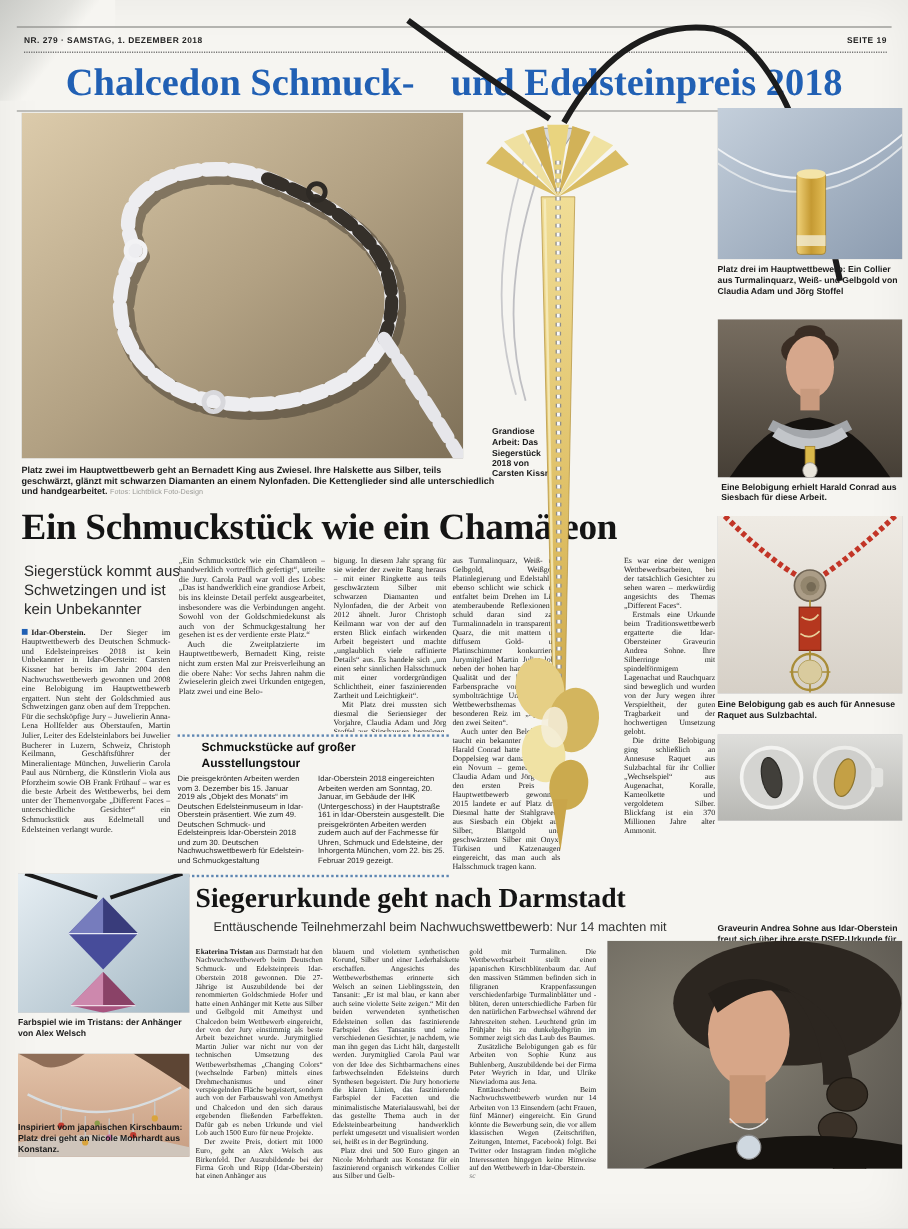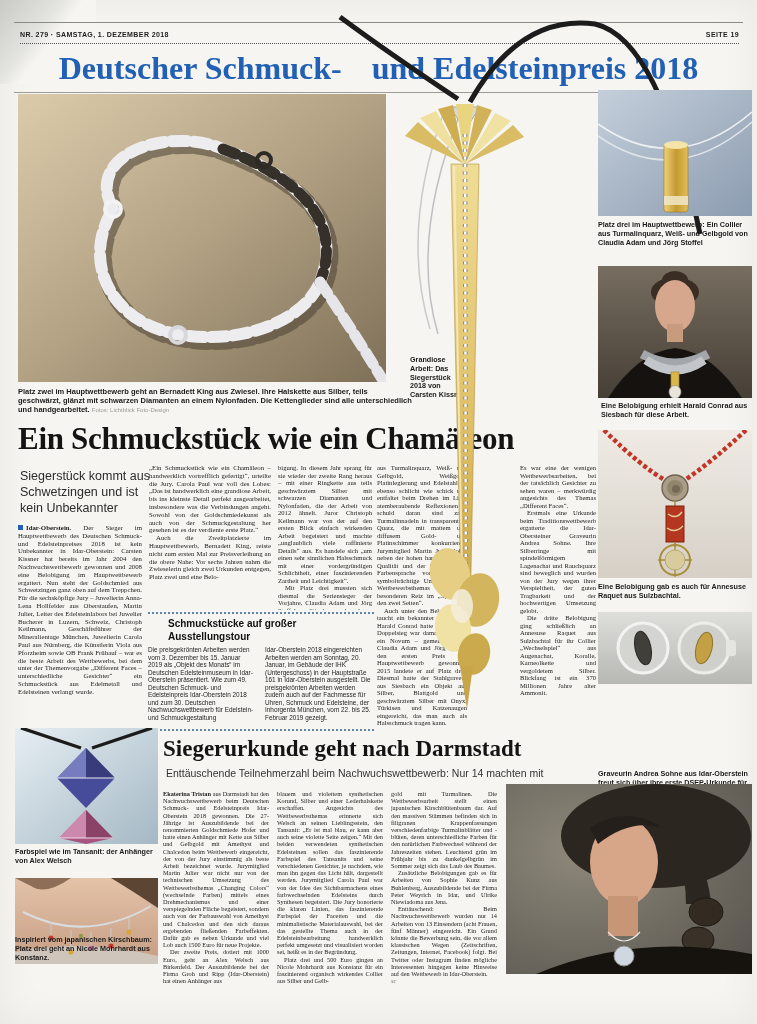--- a/index.html
+++ b/index.html
@@ -36,40 +36,40 @@
 
   
   #infobox{left:148px;top:612px;width:226px;height:119px;border-top:2px dotted #5e86b2;
     border-bottom:2px dotted #5e86b2;box-sizing:border-box;padding-top:3px;}
   #infobox-title{font:bold 10px/13px "Liberation Sans",sans-serif;color:#111;margin-bottom:3px;padding-left:20px;}
   #infobox-cols{display:flex;gap:9px;}
   .boxcol{width:108px;font:6.4px/7.5px "Liberation Sans",sans-serif;color:#242424;text-align:left;}
 
   
   #headline2{left:163px;top:736px;width:437px;font:bold 23px/26px "Liberation Serif",serif;color:#141414;}
-  #deck2{left:166px;top:767px;width:437px;font:10.5px/13px "Liberation Sans",sans-serif;color:#333;}
+  #deck2{left:178px;top:767px;width:437px;font:10.5px/13px "Liberation Sans",sans-serif;color:#333;}
   .a2col{font-size:6.3px;line-height:7.2px;}
   .byline{color:#777;font-style:italic;}
   [data-name]{}
 </style>
 </head>
 <body>
 
 <div id="paper" data-name="newspaper-page">
 
   <div id="corner-wedge" class="abs" data-name="scan-corner-artifact"></div>
   <div id="top-rule" class="abs" data-name="top-rule"></div>
 
   <div id="header-row" class="abs" data-name="page-header">
     <span data-name="issue-line">NR. 279 · SAMSTAG, 1. DEZEMBER 2018</span>
     <span data-name="page-number">SEITE 19</span>
   </div>
 
   <div id="page-title" class="abs" data-name="page-title">
-    <span data-name="page-title-left">Deutscher Schmuck-</span>
+    <span data-name="page-title-left">Chalcedon Schmuck-</span>
     <span data-name="page-title-right">und Edelsteinpreis 2018</span>
   </div>
   <div id="title-rule" class="abs" data-name="title-rule"></div>
 
   <div class="photo" style="left:18px;top:94px;width:368px;height:288px;" data-name="photo-bernadett-king-necklace">
     <svg width="368" height="288" data-name="chain-necklace-illustration">
       <defs>
         <linearGradient id="tan" x1="0" y1="0" x2="1" y2="1">
           <stop offset="0" stop-color="#dccbab"></stop>
             <stop offset=".5" stop-color="#b2a183"></stop>
@@ -273,21 +273,21 @@
       <polygon points="71,20 42,50 71,50" fill="#8288c6" opacity=".8"></polygon>
       <polygon points="71,20 100,50 71,50" fill="#33366e" opacity=".7"></polygon>
       <line x1="42" y1="50" x2="100" y2="50" stroke="#e8eaf5" stroke-width="1"></line>
       <polygon points="71,82 98,110 71,116 44,110" fill="#a8547f"></polygon>
       <polygon points="71,82 44,110 71,110" fill="#d492b5" opacity=".85"></polygon>
       <polygon points="71,82 98,110 71,110" fill="#7e3a5d" opacity=".7"></polygon>
       <line x1="44" y1="110" x2="98" y2="110" stroke="#f0dbe7" stroke-width="1"></line>
     </svg>
   </div>
   <div class="cap" style="left:15px;top:848px;width:143px;" data-name="caption-bottom-left1">
-    <span data-name="caption-bottom-left1-text">Farbspiel wie im Tansanit: der Anhänger von Alex Welsch</span>
+    <span data-name="caption-bottom-left1-text">Farbspiel wie im Tristans: der Anhänger von Alex Welsch</span>
   </div>
 
   <div class="photo" style="left:15px;top:878px;width:143px;height:86px;" data-name="photo-mohrhardt-collier">
     <svg width="143" height="86" data-name="cherry-necklace-illustration">
       <defs>
         <linearGradient id="skinbg" x1="0" y1="0" x2="0" y2="1">
           <stop offset="0" stop-color="#e3c3a9"></stop>
             <stop offset="1" stop-color="#c79d82"></stop>
         </linearGradient>
       </defs>

